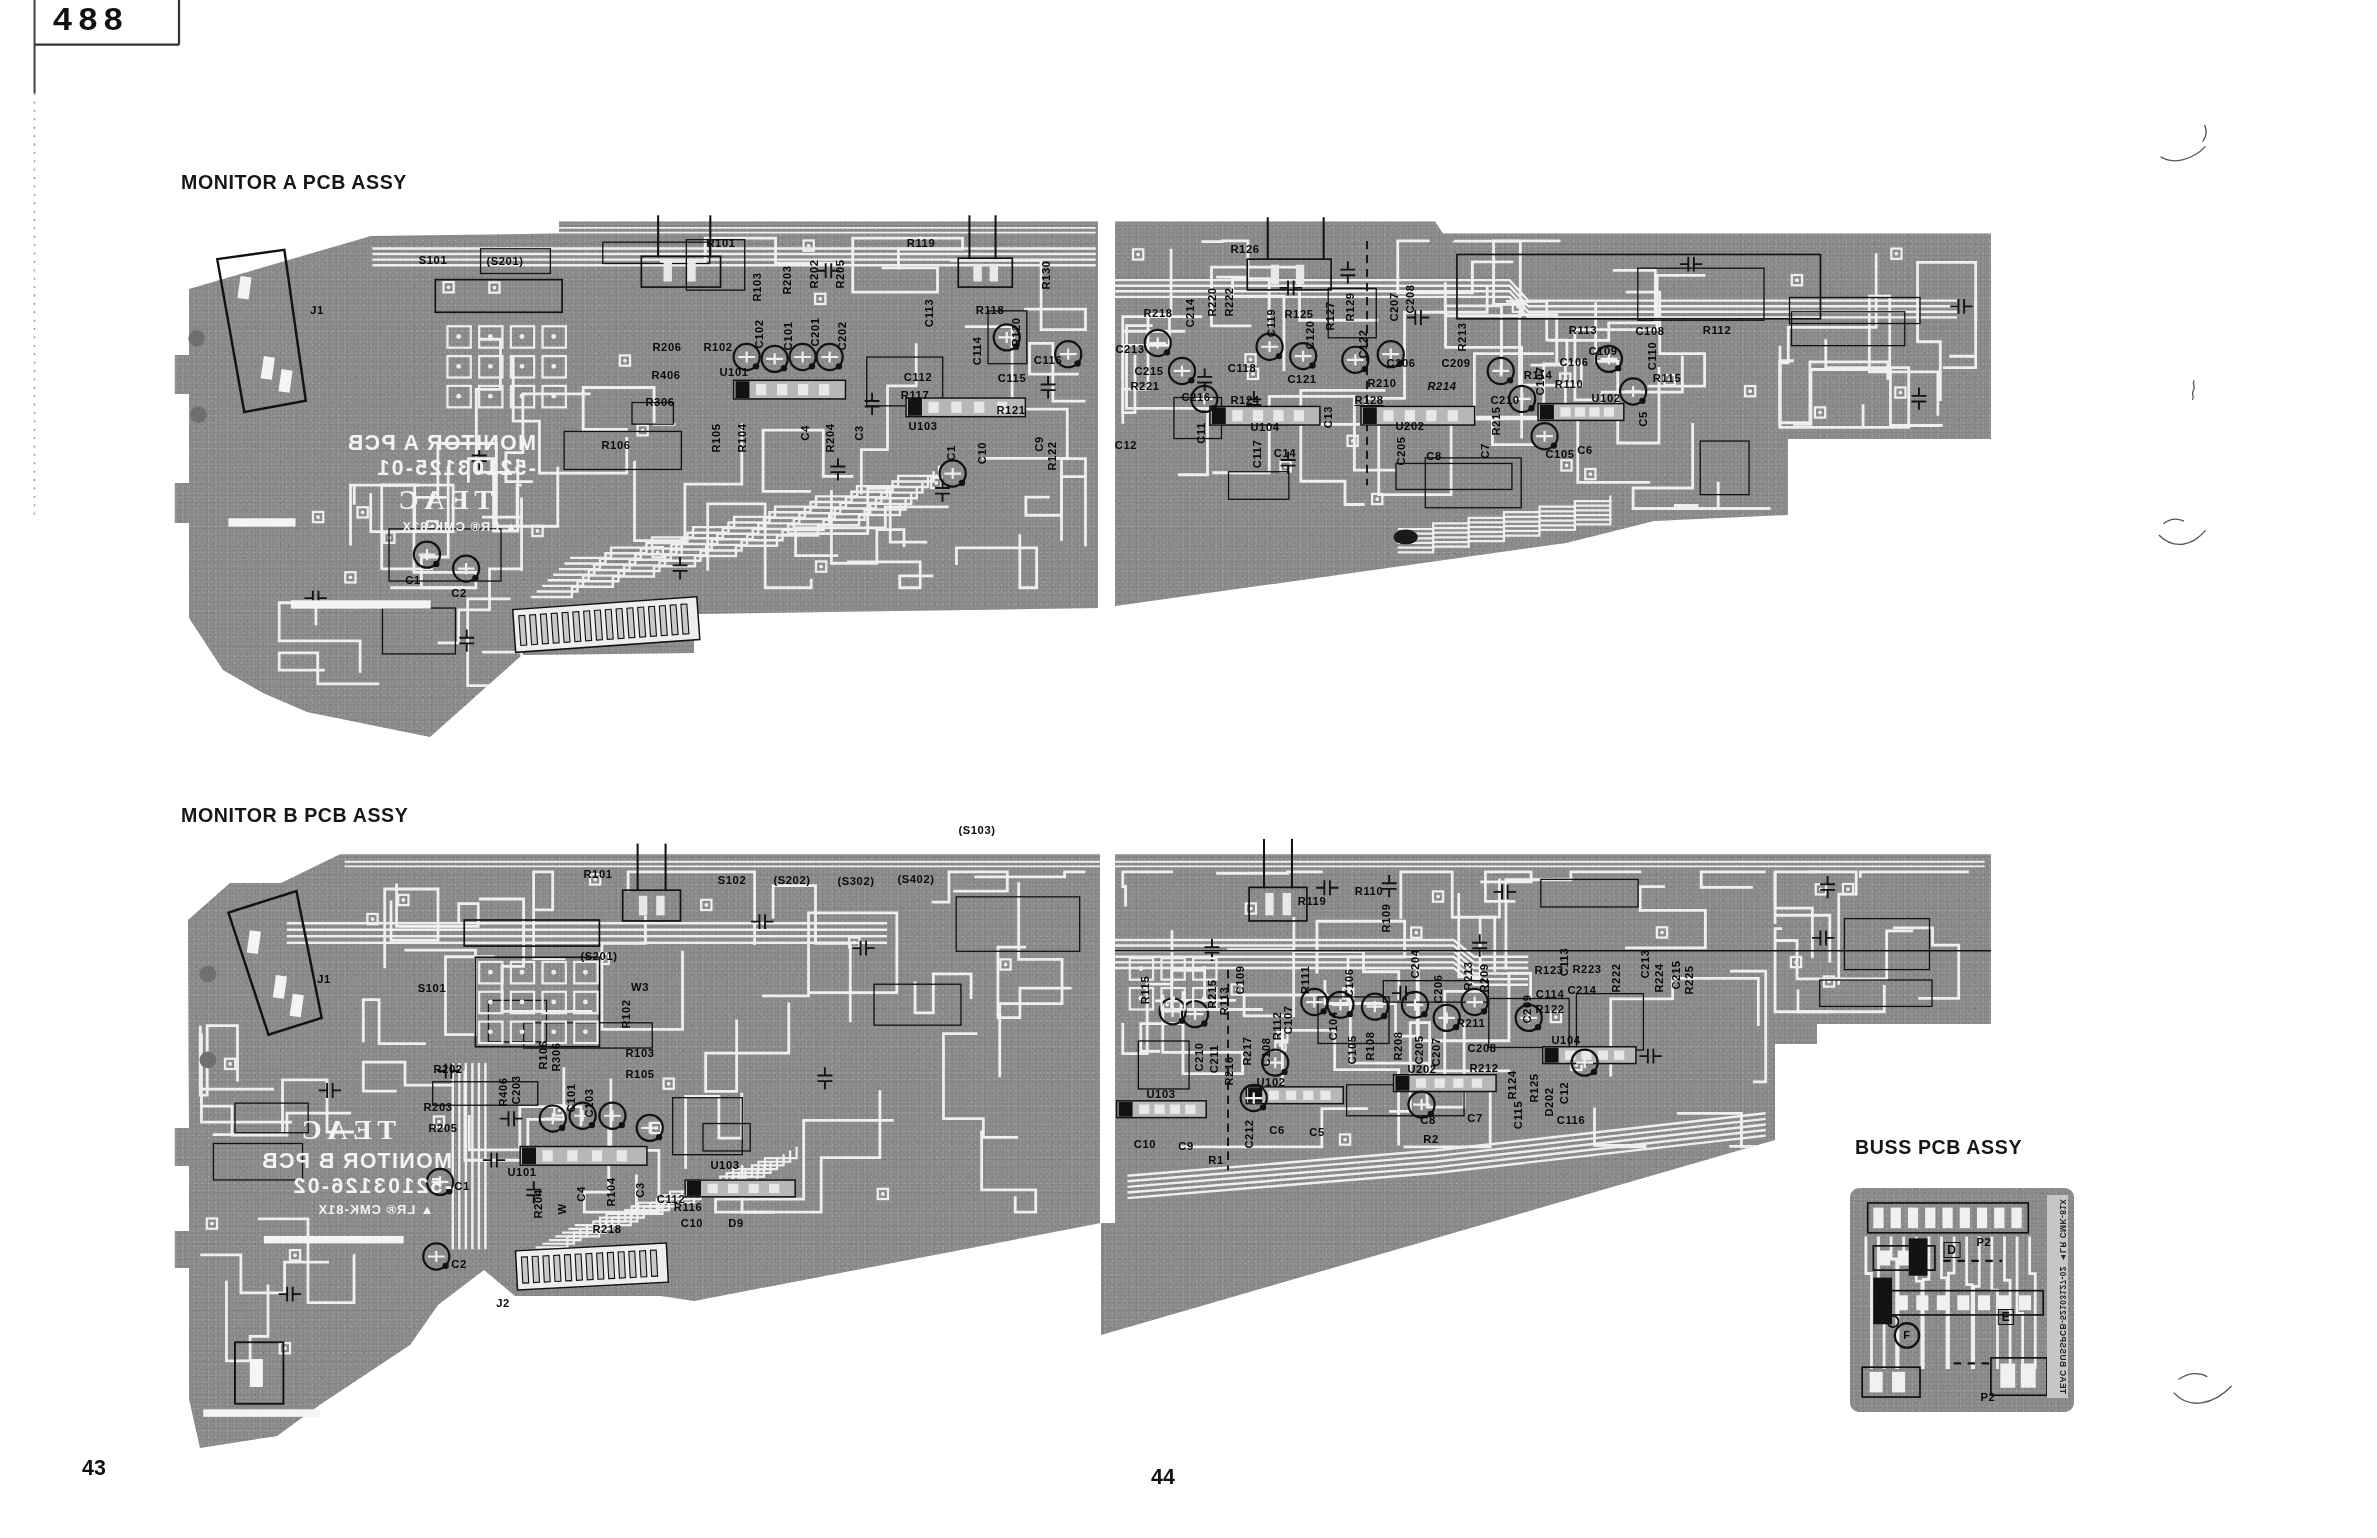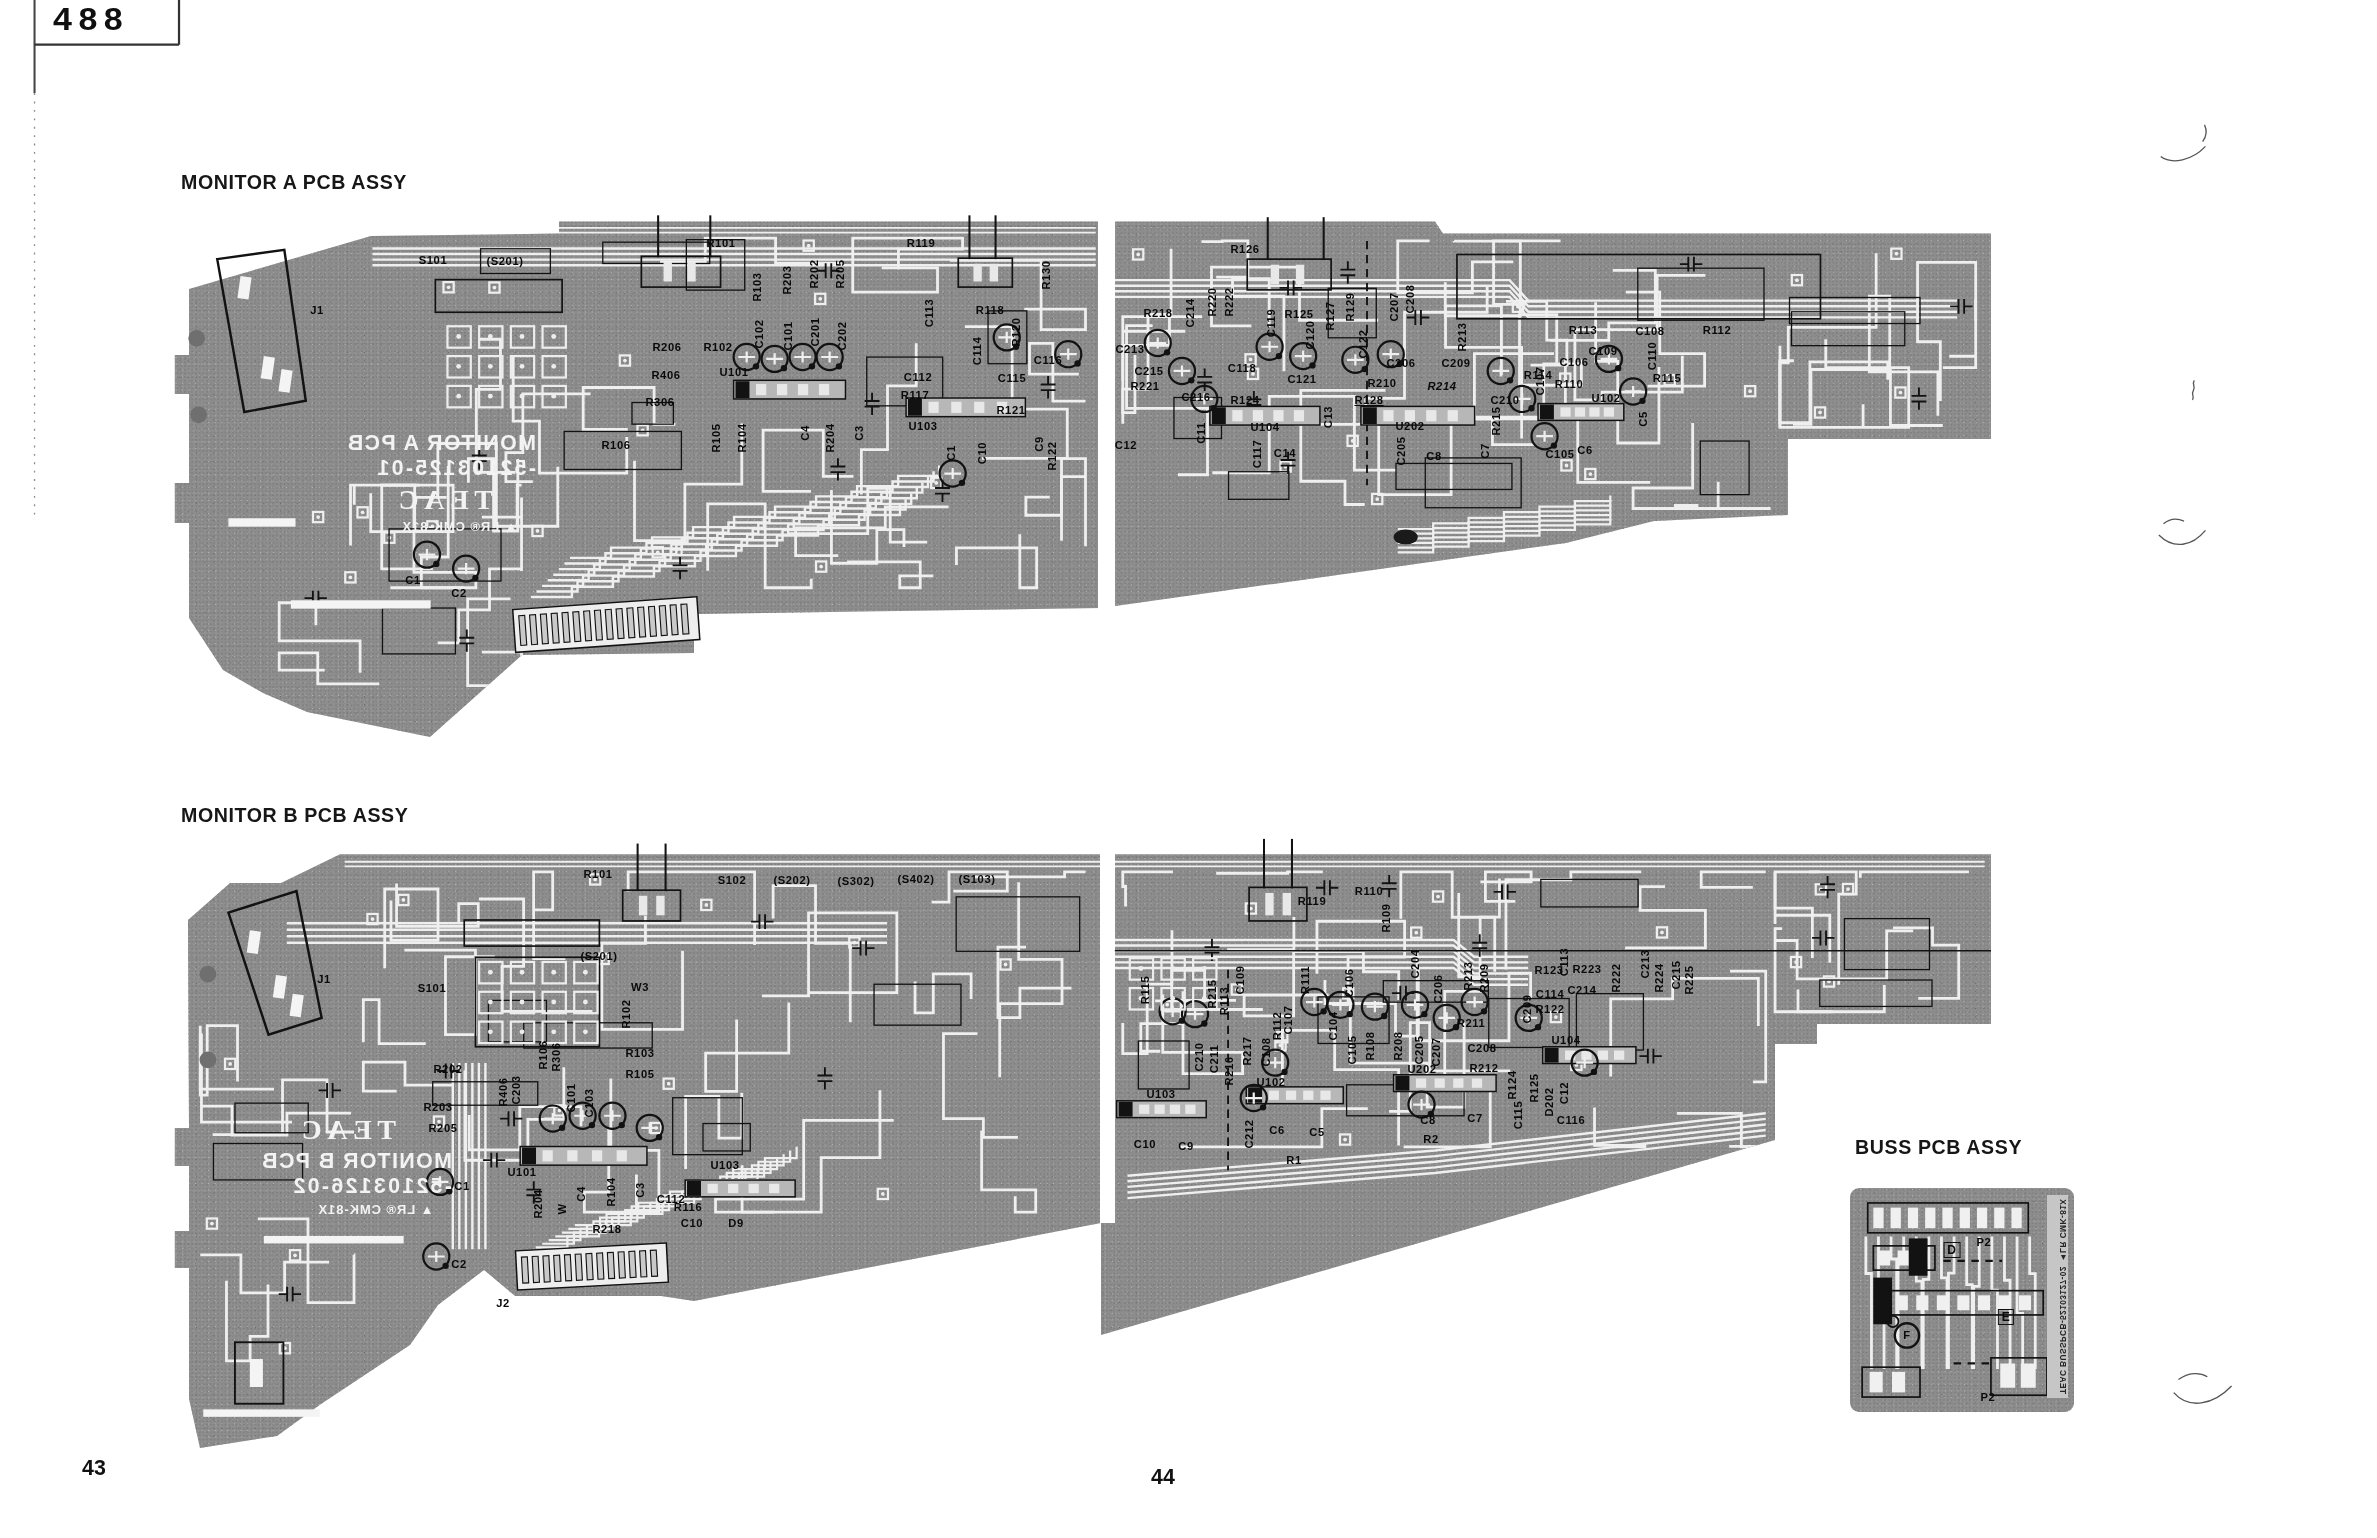--- a/index.html
+++ b/index.html
@@ -960,21 +960,21 @@
       <span style="left: 1650px; top: 331px;">C108</span>
       <span class="v" style="left: 1652px; top: 356px;">C110</span>
       <span style="left: 1667px; top: 378px;">R115</span>
       <span class="v" style="left: 1643px; top: 419px;">C5</span>
       <span style="left: 1717px; top: 330px;">R112</span>
       <span style="left: 598px; top: 874px;">R101</span>
       <span style="left: 732px; top: 880px;">S102</span>
       <span style="left: 792px; top: 880px;">(S202)</span>
       <span style="left: 856px; top: 881px;">(S302)</span>
       <span style="left: 916px; top: 879px;">(S402)</span>
-      <span style="left: 977px; top: 879px;">(S103)</span>
+      <span style="left: 977px; top: 830px;">(S103)</span>
       <span style="left: 599px; top: 956px;">(S201)</span>
       <span style="left: 432px; top: 988px;">S101</span>
       <span style="left: 324px; top: 979px;">J1</span>
       <span style="left: 640px; top: 987px;">W3</span>
       <span class="v" style="left: 626px; top: 1014px;">R102</span>
       <span style="left: 640px; top: 1053px;">R103</span>
       <span style="left: 640px; top: 1074px;">R105</span>
       <span class="v" style="left: 543px; top: 1055px;">R106</span>
       <span class="v" style="left: 556px; top: 1057px;">R306</span>
       <span class="v" style="left: 516px; top: 1090px;">C203</span>
@@ -1013,21 +1013,21 @@
       <span class="v" style="left: 1229px; top: 1071px;">R216</span>
       <span class="v" style="left: 1214px; top: 1059px;">C211</span>
       <span class="v" style="left: 1199px; top: 1057px;">C210</span>
       <span style="left: 1161px; top: 1094px;">U103</span>
       <span style="left: 1145px; top: 1144px;">C10</span>
       <span style="left: 1186px; top: 1146px;">C9</span>
       <span style="left: 1271px; top: 1082px;">U102</span>
       <span class="v" style="left: 1249px; top: 1134px;">C212</span>
       <span style="left: 1277px; top: 1130px;">C6</span>
       <span style="left: 1317px; top: 1132px;">C5</span>
-      <span style="left: 1294px; top: 1160px; text-align: right;">R1</span>
+      <span style="left: 1216px; top: 1160px; text-align: right;">R1</span>
       <span class="v" style="left: 1333px; top: 1026px;">C104</span>
       <span class="v" style="left: 1349px; top: 983px;">C106</span>
       <span class="v" style="left: 1305px; top: 980px;">R111</span>
       <span class="v" style="left: 1352px; top: 1050px;">C105</span>
       <span class="v" style="left: 1370px; top: 1046px;">R108</span>
       <span class="v" style="left: 1415px; top: 964px;">C204</span>
       <span class="v" style="left: 1438px; top: 989px;">C206</span>
       <span class="v" style="left: 1398px; top: 1046px;">R208</span>
       <span class="v" style="left: 1419px; top: 1050px;">C205</span>
       <span class="v" style="left: 1436px; top: 1052px;">C207</span>

